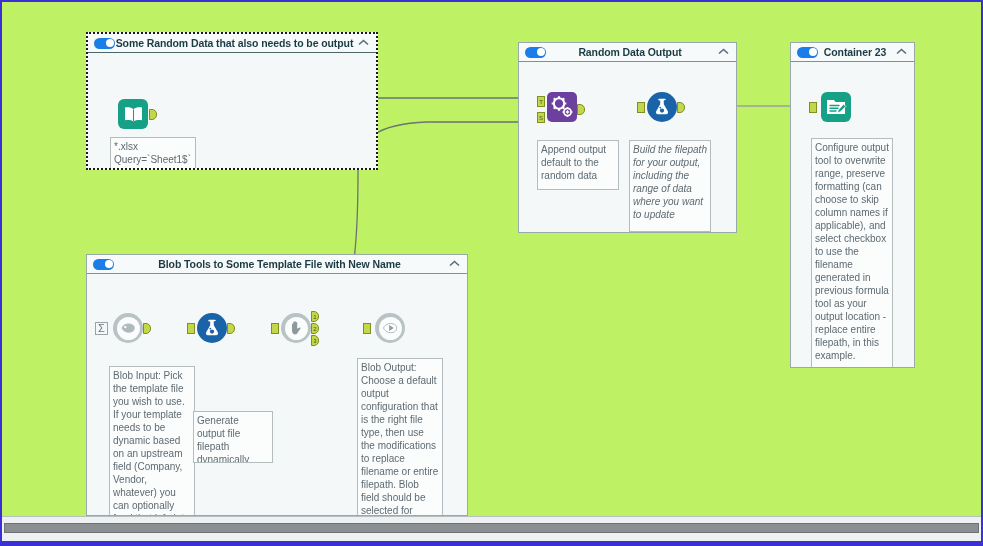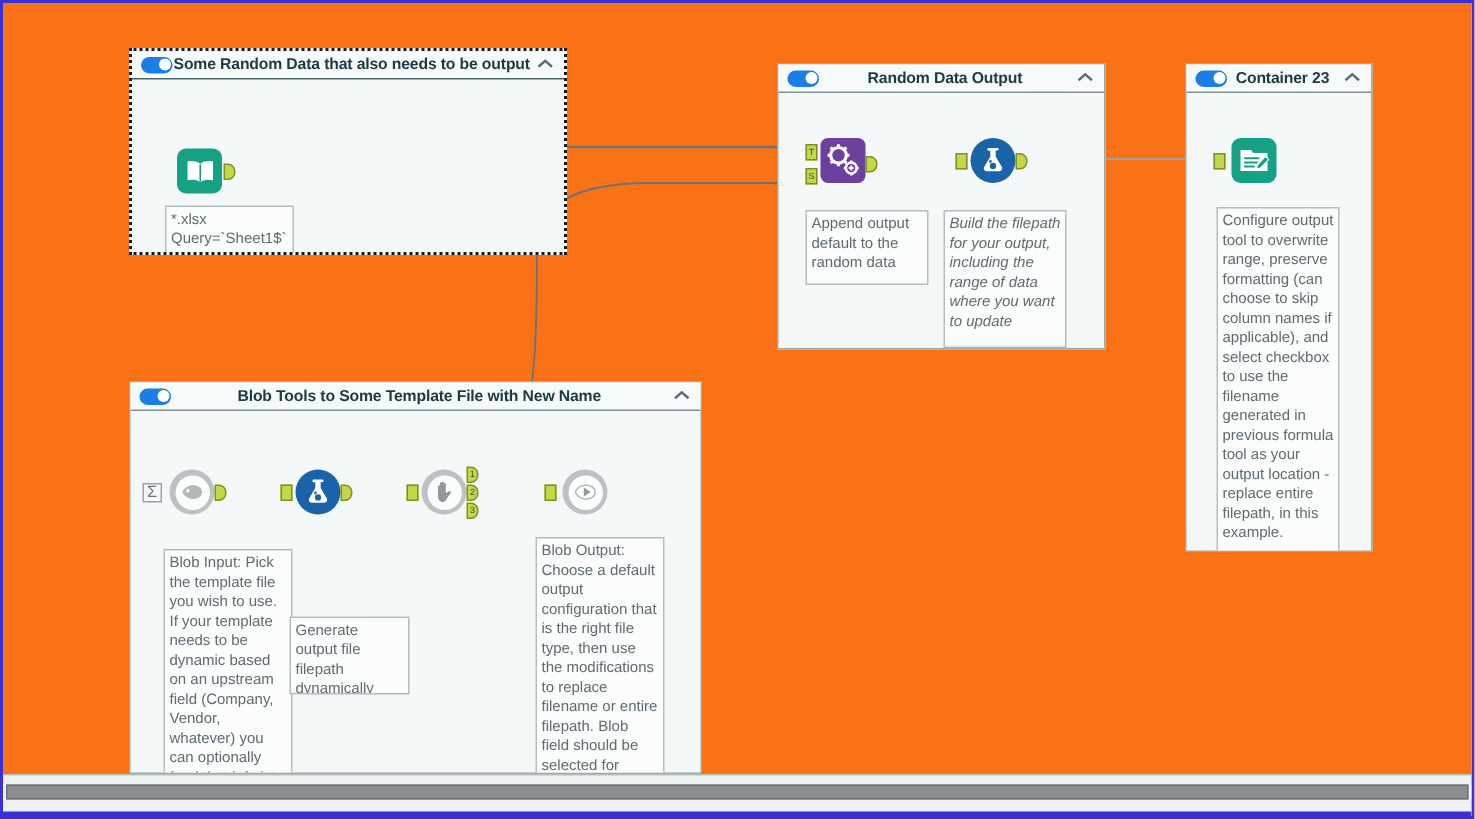--- a/index.html
+++ b/index.html
@@ -16,21 +16,21 @@
     border-left: 2px solid #3b30d6;
     border-top: 2px solid #3b30d6;
     border-right: 2px solid #3b30d6;
     border-bottom: 2px solid #3b30d6;
     overflow: hidden;
   }
   #canvas {
     position: absolute;
     left: 0; top: 0;
     width: 979px; height: 514px;
-    background: #f97316;
+    background: #bef264;
     overflow: hidden;
   }
   
   .container {
     position: absolute;
     background: #f5f8f8;
     border: 1px solid #9aa9aa;
   }
   .container.selected {
     border: 2px dotted #1a1a1a;

